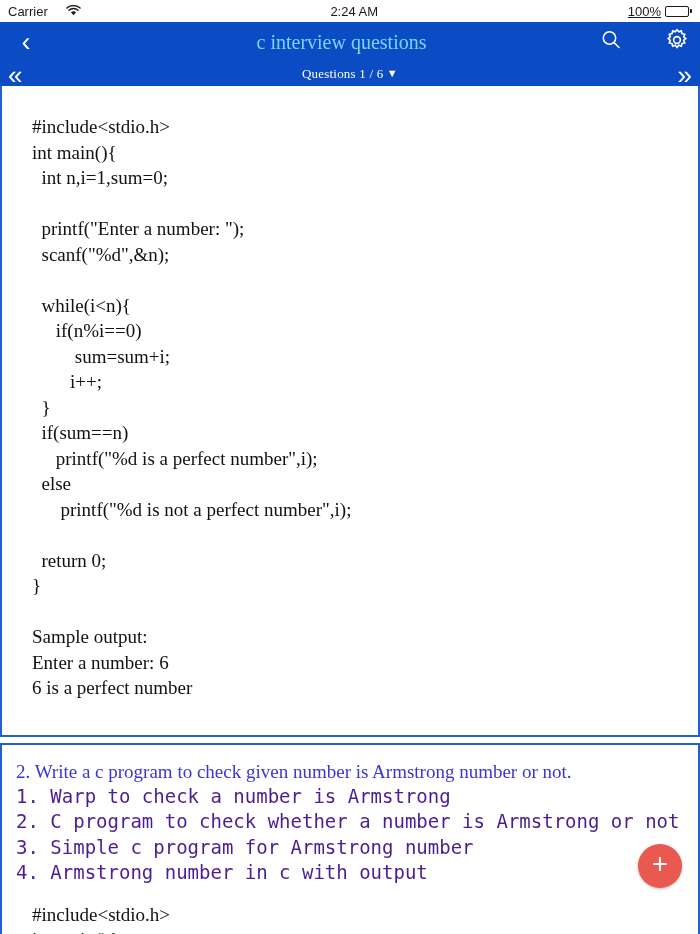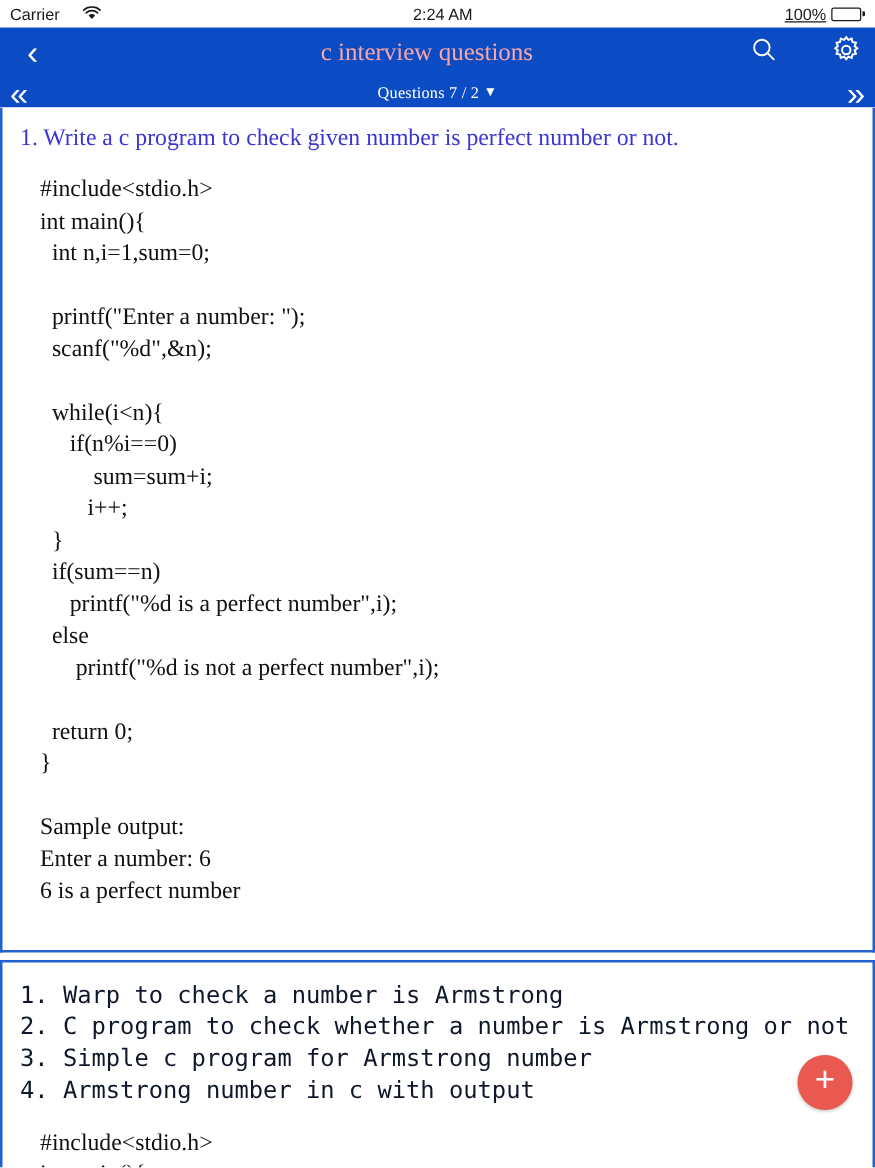--- a/index.html
+++ b/index.html
@@ -66,21 +66,21 @@
   .nav-row-1 {
     height: 40px;
     display: flex;
     align-items: center;
     position: relative;
   }
   .nav-title {
     position: absolute;
     left: 0; right: 17px;
     text-align: center;
-    color: #fca5a5;
+    color: #7dd3fc;
     font-size: 20px;
     font-family: "Liberation Serif", serif;
     line-height: 40px;
   }
   .back-btn {
     width: 52px;
     height: 40px;
     display: flex;
     align-items: center;
     justify-content: center;
@@ -179,21 +179,21 @@
   }
   .code-block {
     color: #111111;
     font-size: 19px;
     line-height: 25.5px;
     margin: 16px;
     white-space: pre-wrap;
     font-family: "Liberation Serif", "DejaVu Serif", serif;
   }
   .list-block {
-    color: #0f172a;
+    color: #4c1d95;
     font-size: 19px;
     line-height: 25.5px;
     margin: 0;
     white-space: pre-wrap;
   }
 
   
   .fab {
     position: absolute;
     right: 18px;
@@ -268,34 +268,33 @@
         </span>
       </div>
     </div>
   </div>
 
   <div class="nav-row-2">
     <div class="prev-all">
       <span>«</span>
     </div>
     <div class="subtitle">
-      <span>Questions 7 / 2</span>
+      <span>Questions 1 / 6</span>
       <span class="caret-down">▼</span>
     </div>
     <div class="next-all">
       <span>»</span>
     </div>
   </div>
 
 </div>
 
 <div class="content">
 
   <div class="card first">
-    <div class="q-heading">1. Write a c program to check given number is perfect number or not.</div>
     <pre class="code-block">#include&lt;stdio.h&gt;
 int main(){
   int n,i=1,sum=0;
 
   printf("Enter a number: ");
   scanf("%d",&amp;n);
 
   while(i&lt;n){
      if(n%i==0)
          sum=sum+i;
@@ -308,20 +307,21 @@
 
   return 0;
 }
 
 Sample output:
 Enter a number: 6
 6 is a perfect number</pre>
   </div>
 
   <div class="card">
+    <div class="q-heading">2. Write a c program to check given number is Armstrong number or not.</div>
     <pre class="list-block">1. Warp to check a number is Armstrong
 2. C program to check whether a number is Armstrong or not
 3. Simple c program for Armstrong number
 4. Armstrong number in c with output</pre>
     <pre class="code-block">#include&lt;stdio.h&gt;
 int main(){
    int num,r,sum=0,temp;</pre>
   </div>
 
 </div>

